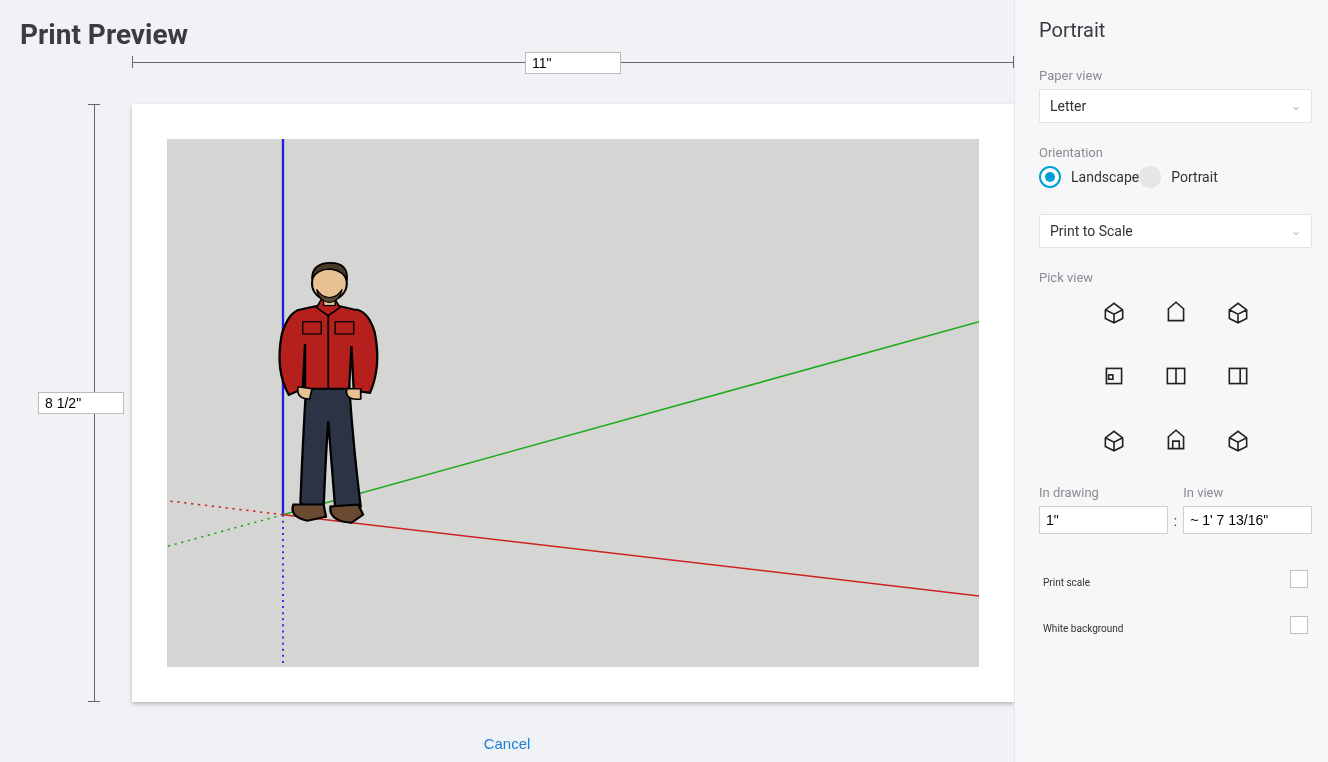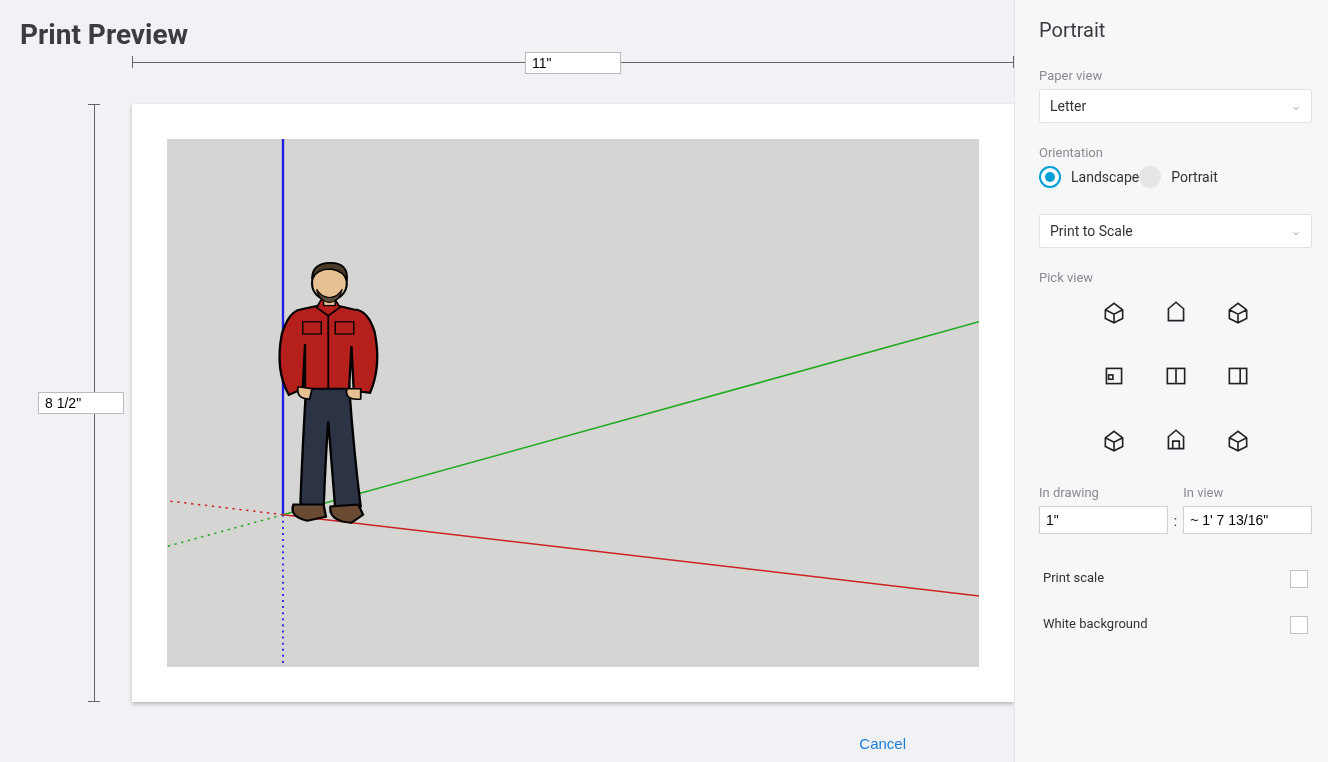--- a/index.html
+++ b/index.html
@@ -68,21 +68,21 @@
     width: calc(100% - 70px);
     height: calc(100% - 70px);
     background: #d5d6d3;
     position: relative;
     overflow: hidden;
   }
   
   .footer {
     position: absolute;
     left: 0; right: 0; bottom: 10px;
-    display: flex; justify-content: flex-end;
+    display: flex; justify-content: center;
     padding: 0 108px;
   }
   .cancel-btn {
     background: none; border: none; color: #1c7ed6; font-size: 15px; cursor: pointer;
   }
   
   .right {
     width: 314px;
     background: #f6f7f9;
     border-left: 1px solid #e5e6e9;
@@ -107,21 +107,21 @@
   .radio.inactive .dot { background:#e5e6e8; border-color:#e5e6e8; }
   .views { display:grid; grid-template-columns: repeat(3, 42px); grid-gap: 22px 20px; justify-content:center; margin: 4px 0 24px; }
   .view-btn { width:42px; height:42px; display:flex; align-items:center; justify-content:center; cursor:pointer; }
   .view-btn svg { width:26px; height:26px; stroke:#222; fill:none; stroke-width:1.5; }
   .scale-row { display:flex; align-items:flex-end; gap:6px; margin-bottom: 22px; }
   .scale-col { flex:1; }
   .scale-col input {
     width:100%; height:28px; border:1px solid #d0d1d4; background:#fff; padding:0 6px; font-size:14px;
   }
   .colon { padding-bottom: 5px; font-size:14px; }
-  .check-row { display:flex; justify-content:space-between; align-items:flex-start; font-size:13px; padding: 14px 4px; }
+  .check-row { display:flex; justify-content:space-between; align-items:flex-end; font-size:10px; padding: 14px 4px; }
   .checkbox { width:18px; height:18px; border:1px solid #c0c1c4; background:#fff; cursor:pointer; }
   .print-btn {
     position:absolute; right: 48px; bottom: 14px;
     background:#1275bc; color:#fff; border:none; padding: 10px 36px; font-size:15px; cursor:pointer;
   }
 </style>
 </head>
 <body>
 
 <div class="main">

